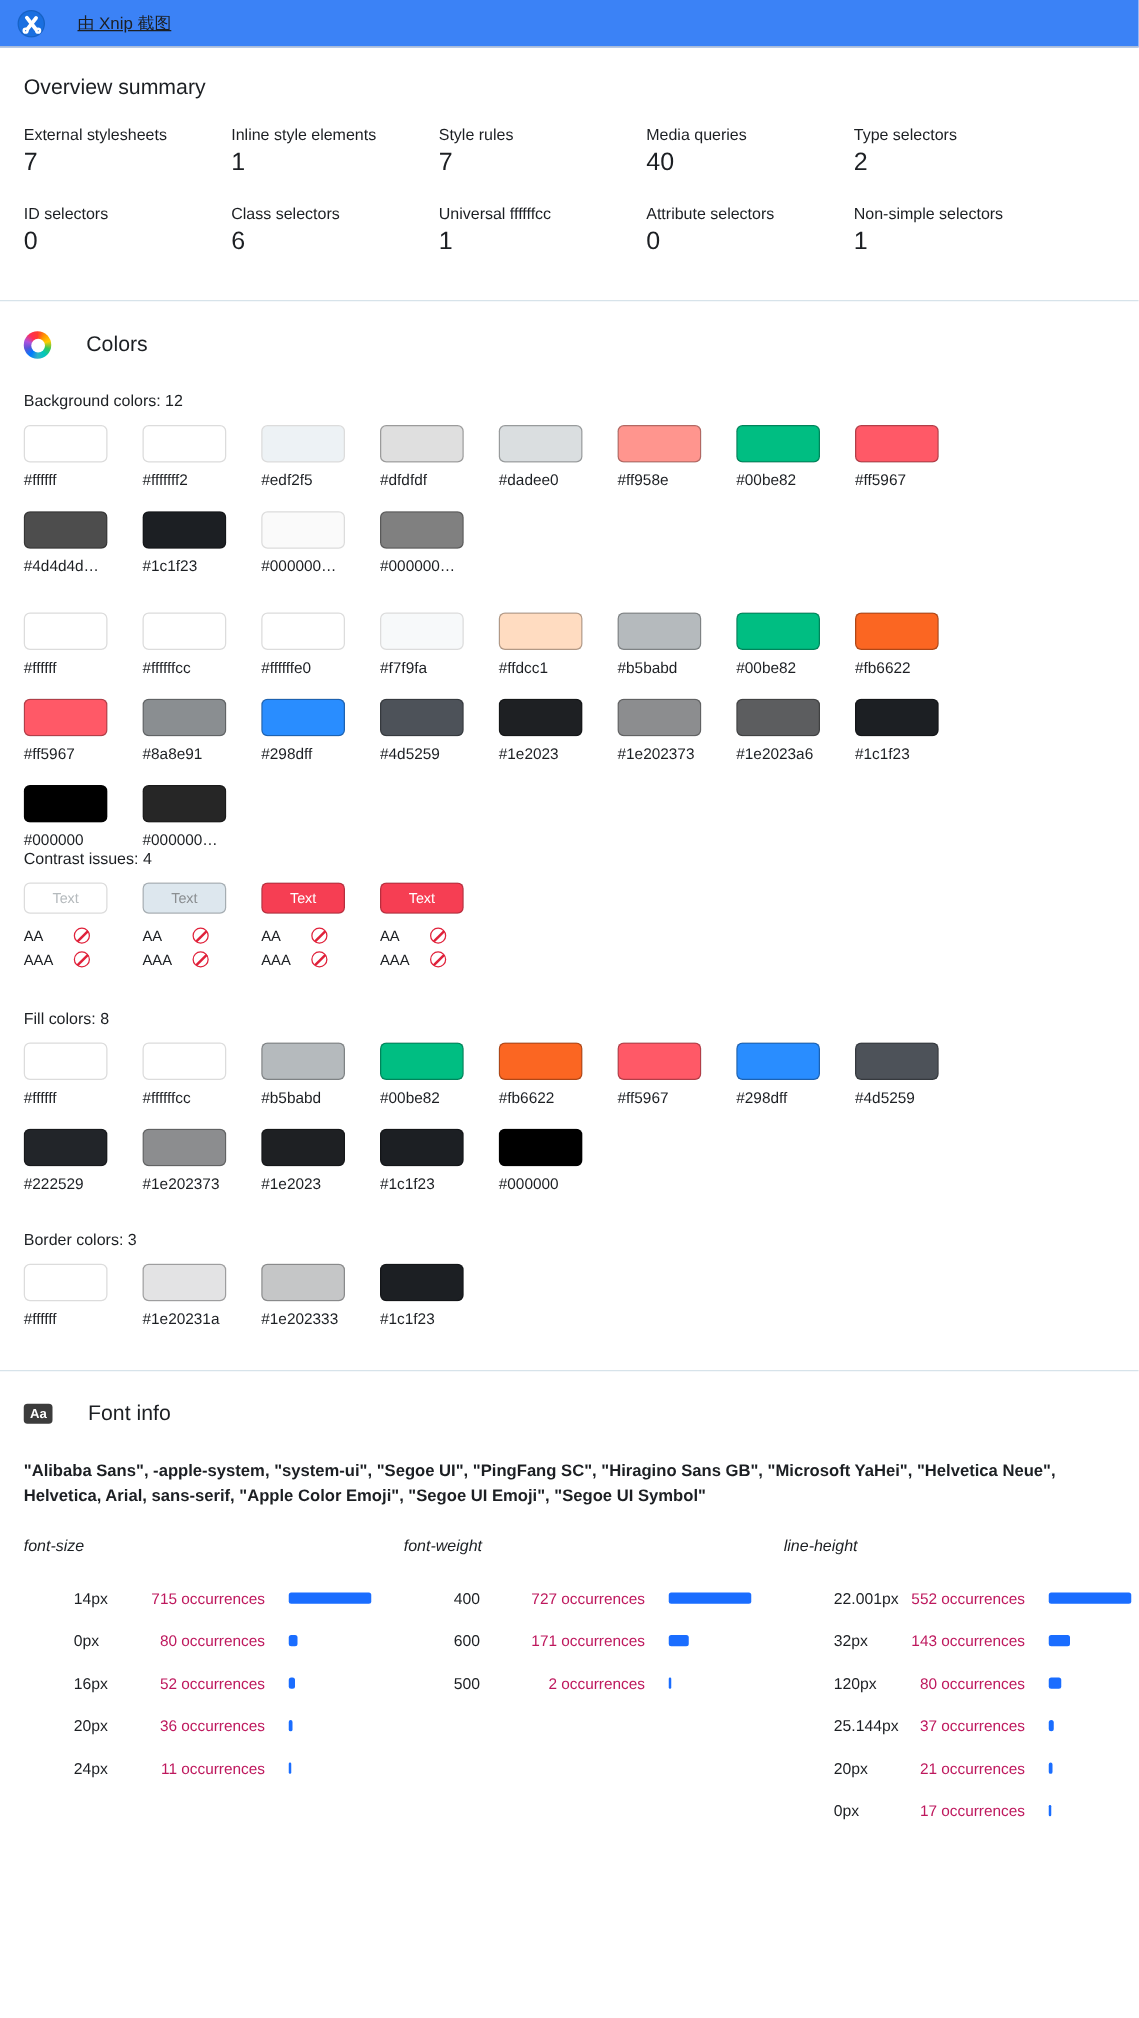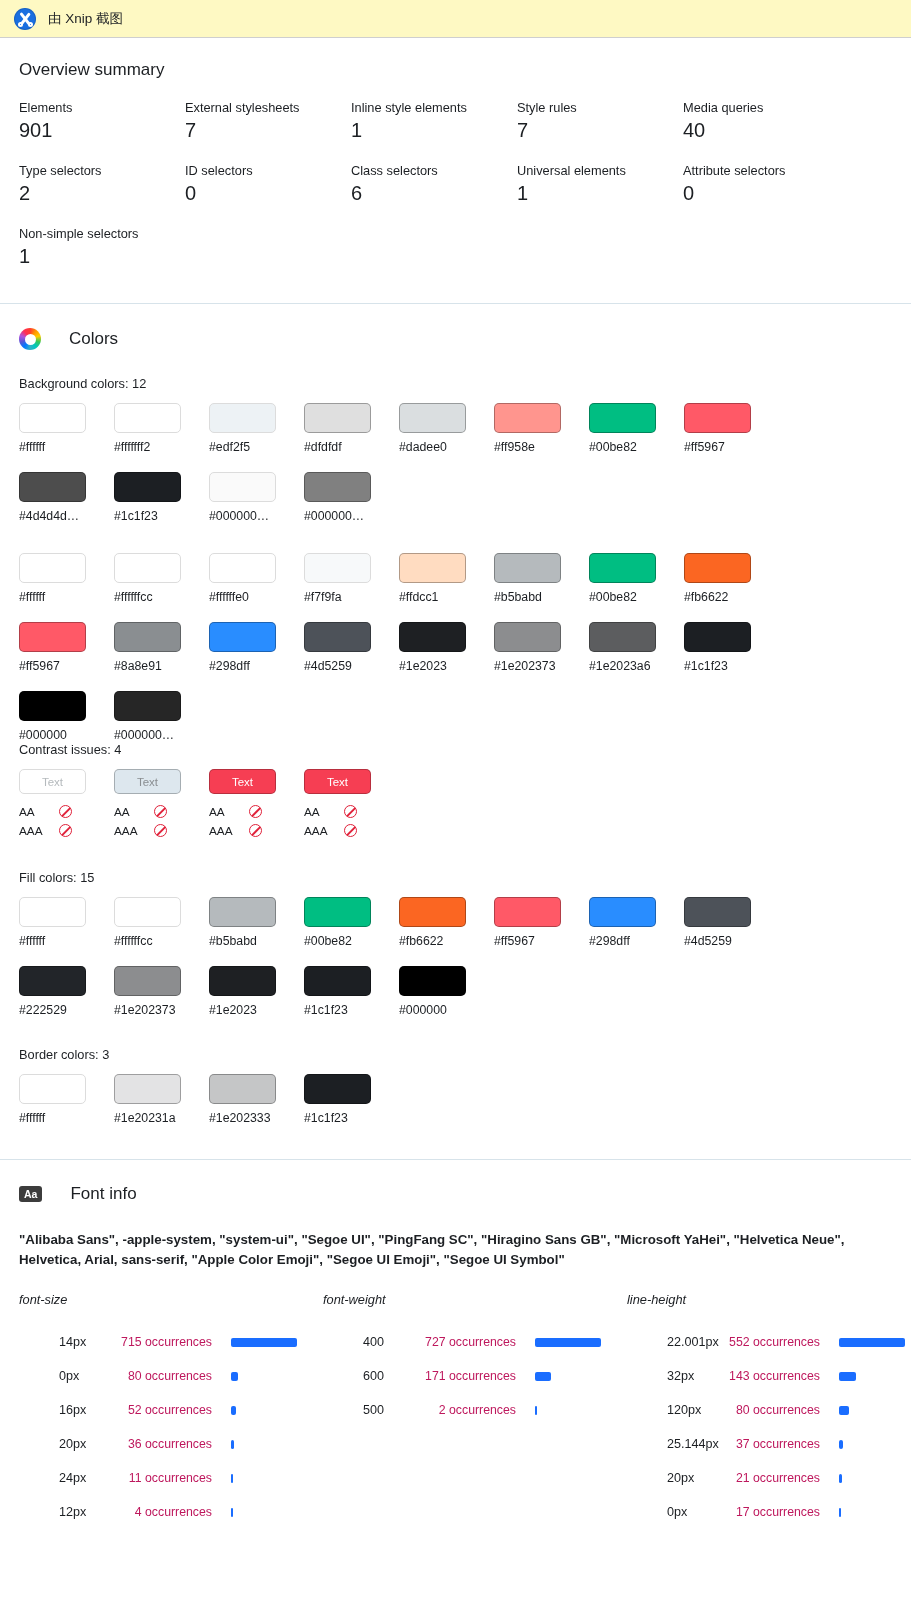--- a/index.html
+++ b/index.html
@@ -7,26 +7,27 @@
     margin: 0; padding: 0;
     background: #ffffff;
     font-family: "Liberation Sans", "DejaVu Sans", sans-serif;
     color: #1c1f23;
   }
   body { width: 911px; }
 
   
   .titlebar {
     height: 38px;
-    background: #fef9c3;
+    background: #3b82f6;
     border-bottom: 1px solid #cfcfcf;
     display: flex;
     align-items: center;
     padding: 0 0 0 14px;
-    gap: 12px;
+    gap: 26px;
+    text-decoration: underline;
   }
   .xnip-logo {
     width: 22px; height: 22px; border-radius: 50%;
     background: #1a6fe0;
     position: relative;
     flex: 0 0 auto;
     box-shadow: inset 0 0 0 1px rgba(0,0,0,.12);
   }
   .xnip-logo::before, .xnip-logo::after {
     content: ""; position: absolute; left: 50%; top: 50%;
@@ -146,24 +147,20 @@
     <span class="xnip-dot d1"></span>
       <span class="xnip-dot d2"></span>
   </div>
   <div class="titlebar-text">由 Xnip 截图</div>
 </div>
 
 <div class="section overview">
   <h2>Overview summary</h2>
   <div class="stat-grid" id="stat-grid">
       <div class="stat-cell">
-        <div class="stat-label">Elements</div>
-        <div class="stat-value">901</div>
-      </div>
-      <div class="stat-cell">
         <div class="stat-label">External stylesheets</div>
         <div class="stat-value">7</div>
       </div>
       <div class="stat-cell">
         <div class="stat-label">Inline style elements</div>
         <div class="stat-value">1</div>
       </div>
       <div class="stat-cell">
         <div class="stat-label">Style rules</div>
         <div class="stat-value">7</div>
@@ -178,21 +175,21 @@
       </div>
       <div class="stat-cell">
         <div class="stat-label">ID selectors</div>
         <div class="stat-value">0</div>
       </div>
       <div class="stat-cell">
         <div class="stat-label">Class selectors</div>
         <div class="stat-value">6</div>
       </div>
       <div class="stat-cell">
-        <div class="stat-label">Universal elements</div>
+        <div class="stat-label">Universal ffffffcc</div>
         <div class="stat-value">1</div>
       </div>
       <div class="stat-cell">
         <div class="stat-label">Attribute selectors</div>
         <div class="stat-value">0</div>
       </div>
       <div class="stat-cell">
         <div class="stat-label">Non-simple selectors</div>
         <div class="stat-value">1</div>
       </div>
@@ -392,21 +389,21 @@
               <span class="lvl">AAA</span>
               <span class="no-icon"></span>
             </div>
           </div>
         </div>
       </div>
   </div>
 
   <div id="color-groups-2">
       <div class="group-block">
-        <div class="group-title">Fill colors: 15</div>
+        <div class="group-title">Fill colors: 8</div>
         <div class="swatch-grid">
           <div class="swatch-cell">
             <div class="swatch light-border" style="background: rgb(255, 255, 255);"></div>
             <div class="swatch-hex">#ffffff</div>
           </div>
           <div class="swatch-cell">
             <div class="swatch light-border" style="background: rgba(255, 255, 255, 0.8);"></div>
             <div class="swatch-hex">#ffffffcc</div>
           </div>
           <div class="swatch-cell">
@@ -508,25 +505,20 @@
         <div class="font-row">
           <span class="font-key">20px</span>
           <span class="font-occ">36 occurrences</span>
           <span class="font-bar-wrap"><span class="font-bar" style="display: inline-block; width: 3px; background: rgb(26, 109, 255);"></span></span>
         </div>
         <div class="font-row">
           <span class="font-key">24px</span>
           <span class="font-occ">11 occurrences</span>
           <span class="font-bar-wrap"><span class="font-bar" style="display: inline-block; width: 2px; background: rgb(26, 109, 255);"></span></span>
         </div>
-        <div class="font-row">
-          <span class="font-key">12px</span>
-          <span class="font-occ">4 occurrences</span>
-          <span class="font-bar-wrap"><span class="font-bar" style="display: inline-block; width: 2px; background: rgb(26, 109, 255);"></span></span>
-        </div>
       </div>
       <div>
         <div class="font-col-title">font-weight</div>
         <div class="font-row">
           <span class="font-key">400</span>
           <span class="font-occ">727 occurrences</span>
           <span class="font-bar-wrap"><span class="font-bar" style="display: inline-block; width: 66px; background: rgb(26, 109, 255);"></span></span>
         </div>
         <div class="font-row">
           <span class="font-key">600</span>

